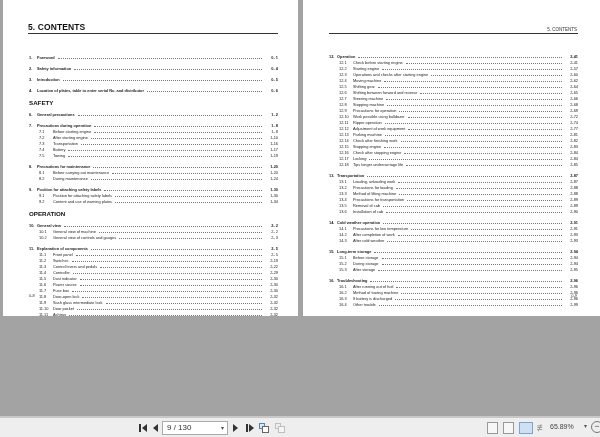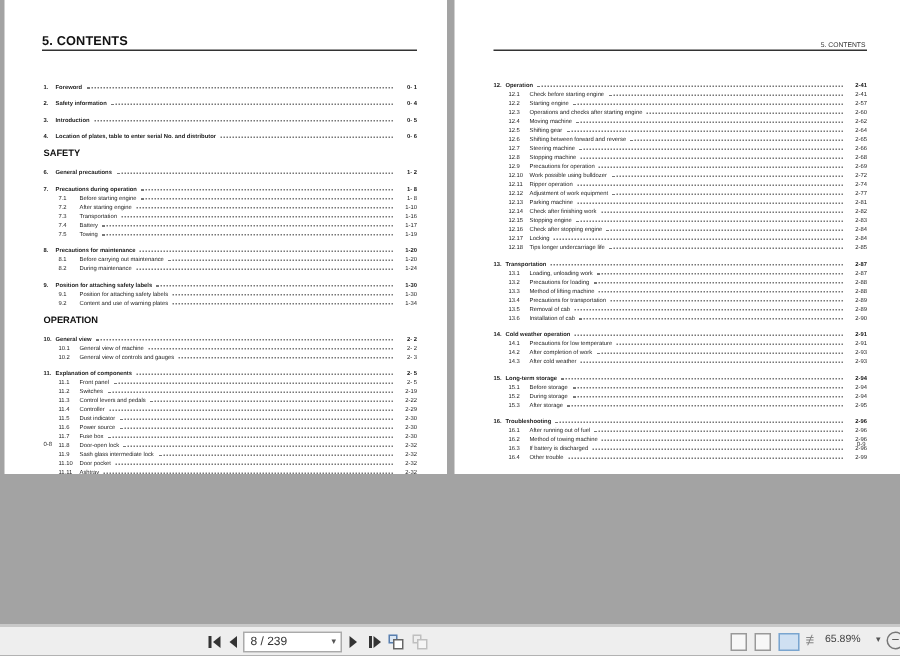--- a/index.html
+++ b/index.html
@@ -561,21 +561,21 @@
     <div class="tb-btn" style="left:136px;width:12px;">
       <span style="display:flex;align-items:center;">
           <span class="bar"></span>
           <span class="tri-l"></span>
         </span>
     </div>
     <div class="tb-btn" style="left:150px;width:10px;">
       <span class="tri-l"></span>
     </div>
     <div id="page-field">
-      <span>8 / 239</span>
+      <span>9 / 130</span>
       <span class="dd">▾</span>
     </div>
     <div class="tb-btn" style="left:230px;width:10px;">
       <span class="tri-r"></span>
     </div>
     <div class="tb-btn" style="left:243px;width:12px;">
       <span style="display:flex;align-items:center;">
           <span class="bar"></span>
           <span class="tri-r"></span>
         </span>

